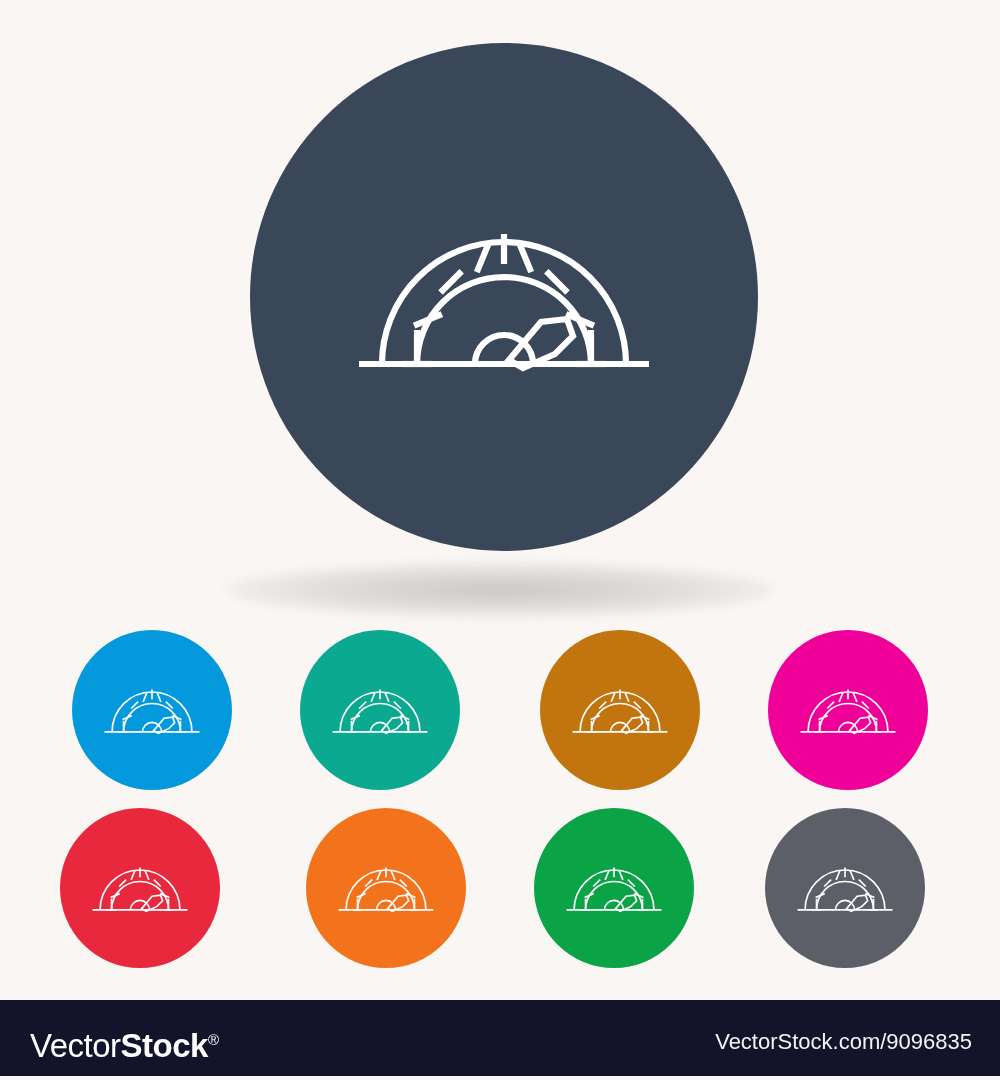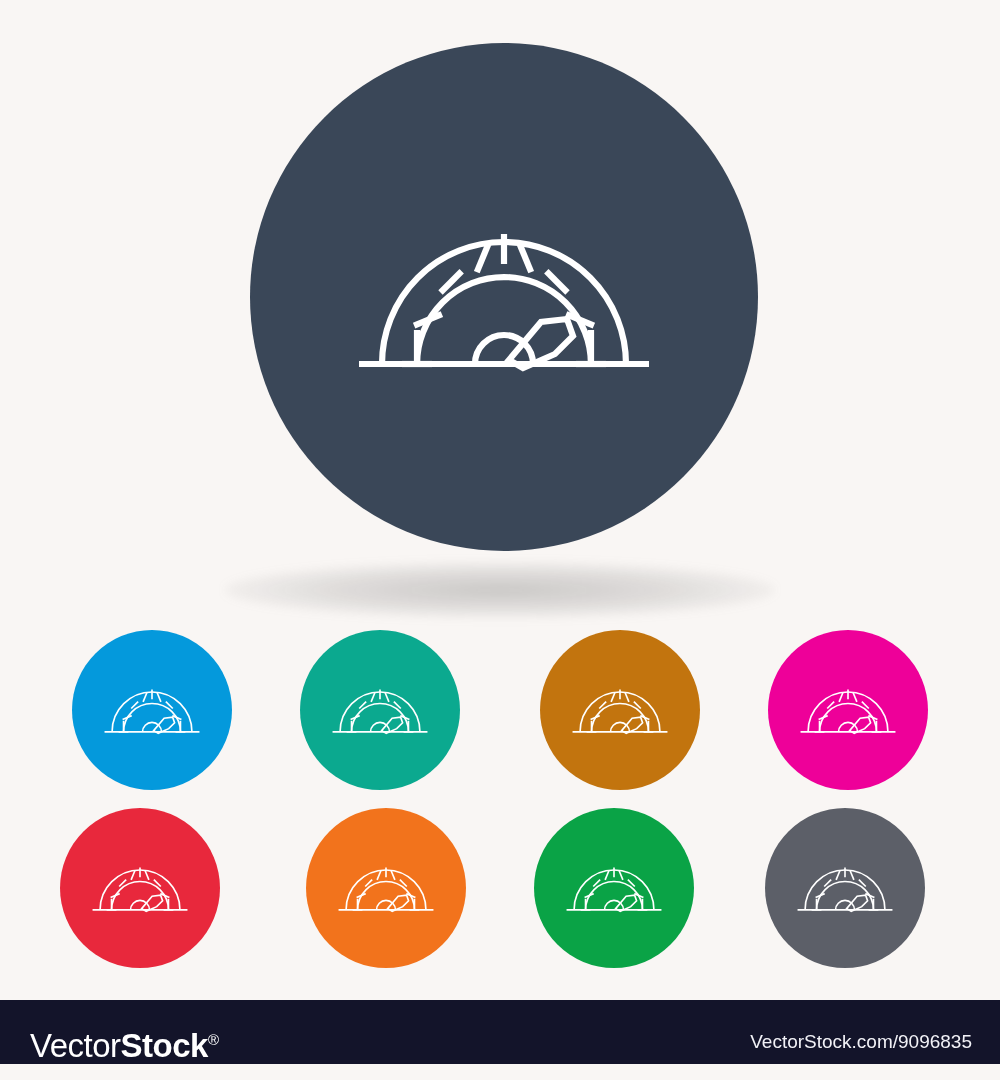--- a/index.html
+++ b/index.html
@@ -75,21 +75,21 @@
     height: 108px;
     transform: translate(-50%, -50%);
   }
 
   
   #footer {
     position: absolute;
     left: 0;
     top: 1000px;
     width: 1000px;
-    height: 64px;
+    height: 76px;
     background: #13142a;
   }
   #brand {
     position: absolute;
     left: 30px;
     top: 22px;
     font-size: 33px;
     line-height: 36px;
     color: #ffffff;
     letter-spacing: -0.5px;
@@ -99,21 +99,21 @@
   #brand .b-bold  { font-weight: 700; }
   #brand .b-reg   {
     font-size: 15px;
     vertical-align: super;
     font-weight: 400;
   }
   #footer-url {
     position: absolute;
     right: 28px;
     top: 30px;
-    font-size: 19px;
+    font-size: 22px;
     line-height: 24px;
     color: #f2f2f7;
     font-weight: 400;
     white-space: nowrap;
   }
 </style>
 </head>
 <body style="background: rgb(249, 246, 244);">
 
 <div id="stage" style="background: rgb(249, 246, 244);">

